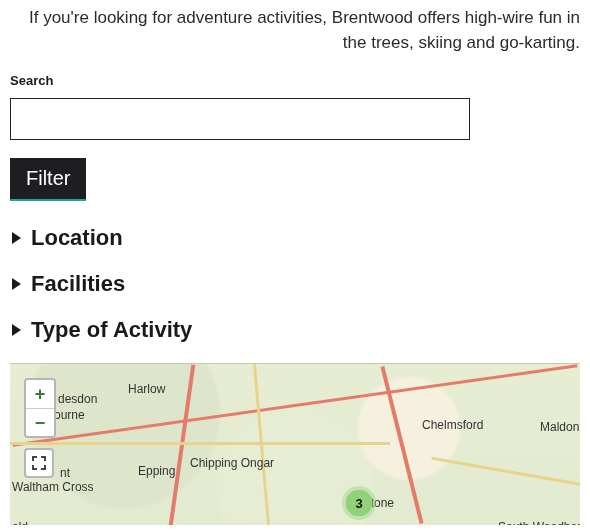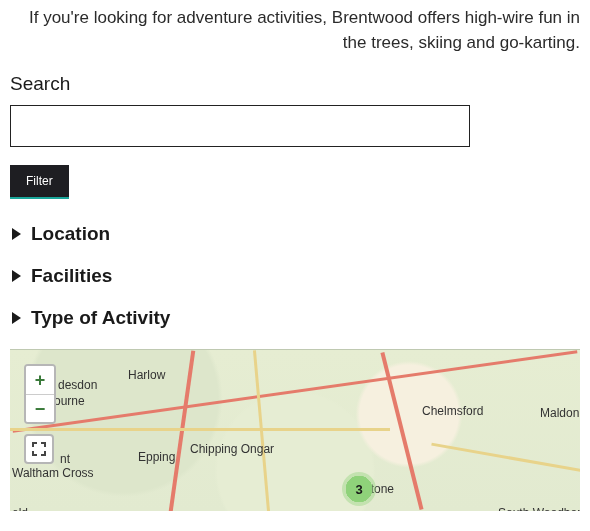--- a/index.html
+++ b/index.html
@@ -12,58 +12,58 @@
     color: #1a1a1a;
   }
   .intro {
     font-size: 17px;
     line-height: 1.45;
     padding: 6px 10px 18px 10px;
     color: #2b2b2b;
     text-align: right;
   }
   .search-label {
-    font-size: 19px;
-    font-weight: 400;
+    font-size: 13px;
+    font-weight: 700;
     padding: 0 10px 10px 10px;
   }
   .search-box {
     margin: 0 10px 18px 10px;
     width: 460px;
     height: 42px;
     border: 1px solid #222;
     font-size: 15px;
     padding: 0 10px;
     outline: none;
   }
   .filter-btn {
     margin: 0 10px 10px 10px;
     background: #1e1e22;
     color: #fff;
     border: none;
     border-bottom: 2px solid #1aa79a;
     padding: 9px 16px;
-    font-size: 12px;
+    font-size: 20px;
     cursor: pointer;
   }
   .facet {
     display: flex;
     align-items: center;
     gap: 10px;
     padding: 14px 12px 6px 12px;
     cursor: pointer;
   }
   .facet .tri {
     width: 0; height: 0;
     border-top: 6px solid transparent;
     border-bottom: 6px solid transparent;
     border-left: 9px solid #1a1a1a;
   }
   .facet .lbl {
-    font-size: 19px;
+    font-size: 22px;
     font-weight: 700;
   }
   .map-wrap {
     position: relative;
     margin: 14px 10px 0 10px;
     width: 570px;
     height: 162px;
     overflow: hidden;
     background: #e9efd8;
     border-top: 1px solid #bfc9b1;

